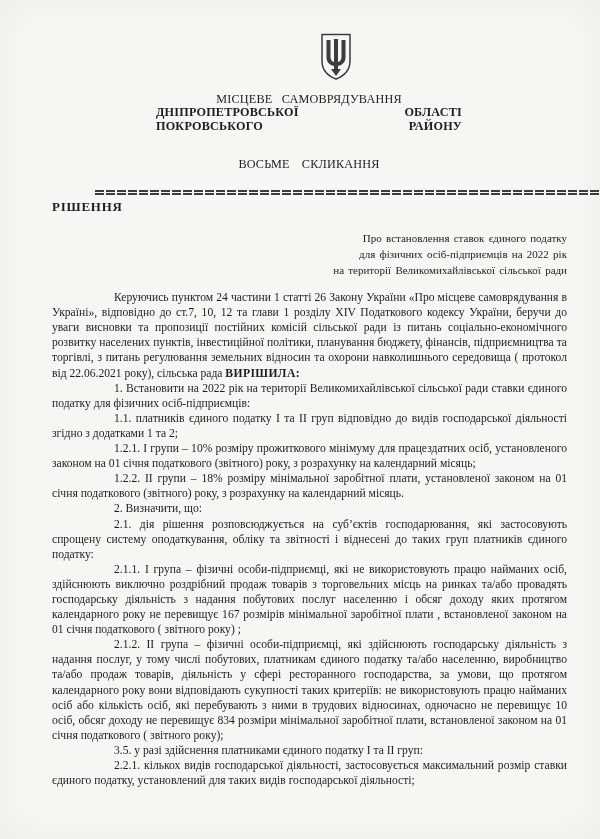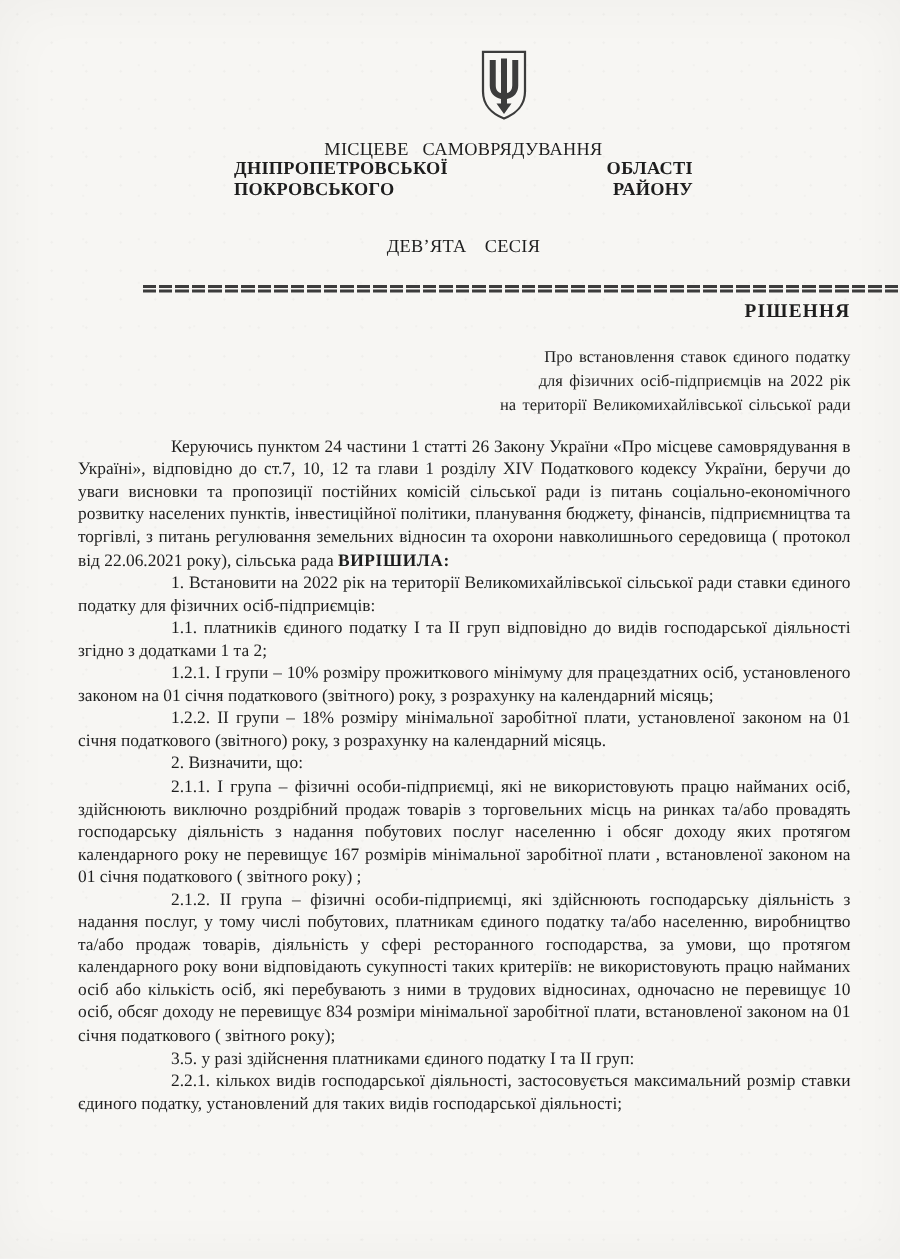--- a/index.html
+++ b/index.html
@@ -37,21 +37,21 @@
     height:1.7px;
     background:repeating-linear-gradient(90deg,#3c3c3c 0 9px, rgba(0,0,0,0) 9px 11px);
   }
   .divider .stripe + .stripe{margin-top:1.7px;}
   
   .body{
     position:absolute;left:52px;top:200px;width:515px;
     font-size:11.6px;line-height:15.1px;text-align:justify;
   }
   .doc-type{
-    text-align:right;font-weight:bold;font-size:12.9px;
+    text-align:left;font-weight:bold;font-size:12.9px;
     letter-spacing:0.8px;margin:0 0 15px 0;word-spacing:2px;
   }
   .doc-title{
     text-align:right;font-size:11px;line-height:16px;
     margin:0 0 12px 0;word-spacing:1.5px;
   }
   .body p{margin:0;text-indent:62px;}
   .body b{letter-spacing:0.4px;}
 </style>
 </head>
@@ -72,21 +72,21 @@
       <span>ДНІПРОПЕТРОВСЬКОЇ</span>
       <span>ОБЛАСТІ</span>
     </div>
     <div class="h-flex">
       <span>ПОКРОВСЬКОГО</span>
       <span>РАЙОНУ</span>
     </div>
   </div>
 
   <div class="convocation">
-    <div>ДЕВ’ЯТА СЕСІЯ</div>
+    <div>ВОСЬМЕ СКЛИКАННЯ</div>
   </div>
 
   <div class="divider">
     <div class="stripe"></div>
     <div class="stripe"></div>
   </div>
 
   <div class="body">
     <div class="doc-type">РІШЕННЯ</div>
     <div class="doc-title">
@@ -95,19 +95,20 @@
       <div>на території Великомихайлівської сільської ради</div>
     </div>
 
     <p><span>Керуючись пунктом 24 частини 1 статті 26 Закону України «Про місцеве самоврядування в Україні», відповідно до ст.7, 10, 12 та глави 1 розділу XIV Податкового кодексу України, беручи до уваги висновки та пропозиції постійних комісій сільської ради із питань соціально-економічного розвитку населених пунктів, інвестиційної політики, планування бюджету, фінансів, підприємництва та торгівлі, з питань регулювання земельних відносин та охорони навколишнього середовища ( протокол від 22.06.2021 року), сільська рада </span><b>ВИРІШИЛА:</b></p>
 
     <p>1. Встановити на 2022 рік на території Великомихайлівської сільської ради ставки єдиного податку для фізичних осіб-підприємців:</p>
     <p>1.1. платників єдиного податку І та ІІ груп відповідно до видів господарської діяльності згідно з додатками 1 та 2;</p>
     <p>1.2.1. І групи – 10% розміру прожиткового мінімуму для працездатних осіб, установленого законом на 01 січня податкового (звітного) року, з розрахунку на календарний місяць;</p>
     <p>1.2.2. ІІ групи – 18% розміру мінімальної заробітної плати, установленої законом на 01 січня податкового (звітного) року, з розрахунку на календарний місяць.</p>
     <p>2. Визначити, що:</p>
+    <p>2.1. дія рішення розповсюджується на суб’єктів господарювання, які застосовують спрощену систему оподаткування, обліку та звітності і віднесені до таких груп платників єдиного податку:</p>
     <p>2.1.1. І група – фізичні особи-підприємці, які не використовують працю найманих осіб, здійснюють виключно роздрібний продаж товарів з торговельних місць на ринках та/або провадять господарську діяльність з надання побутових послуг населенню і обсяг доходу яких протягом календарного року не перевищує 167 розмірів мінімальної заробітної плати , встановленої законом на 01 січня податкового ( звітного року) ;</p>
     <p>2.1.2. ІІ група – фізичні особи-підприємці, які здійснюють господарську діяльність з надання послуг, у тому числі побутових, платникам єдиного податку та/або населенню, виробництво та/або продаж товарів, діяльність у сфері ресторанного господарства, за умови, що протягом календарного року вони відповідають сукупності таких критеріїв: не використовують працю найманих осіб або кількість осіб, які перебувають з ними в трудових відносинах, одночасно не перевищує 10 осіб, обсяг доходу не перевищує 834 розміри мінімальної заробітної плати, встановленої законом на 01 січня податкового ( звітного року);</p>
     <p>3.5. у разі здійснення платниками єдиного податку І та ІІ груп:</p>
     <p>2.2.1. кількох видів господарської діяльності, застосовується максимальний розмір ставки єдиного податку, установлений для таких видів господарської діяльності;</p>
   </div>
 
 </div>
 
 </body></html>

